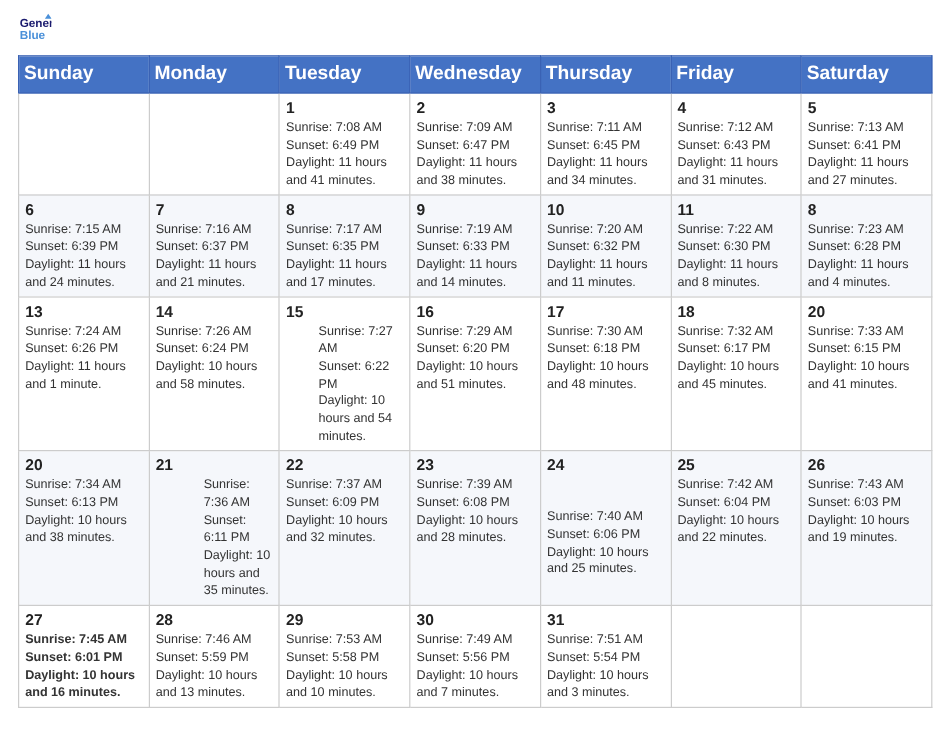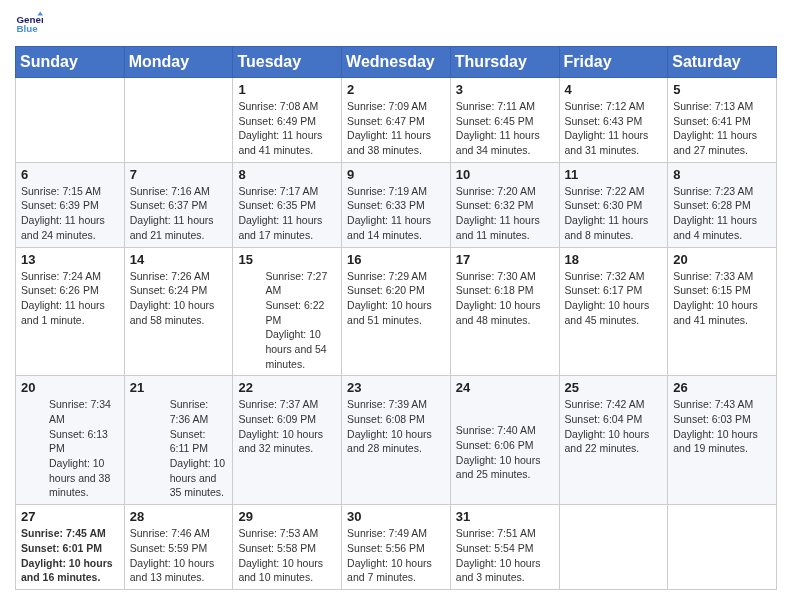--- a/index.html
+++ b/index.html
@@ -230,21 +230,21 @@
         <td>
           <div class="day-number">20</div>
           <div class="day-info" style="white-space: pre-line;">Sunrise: 7:33 AM
 Sunset: 6:15 PM
 Daylight: 10 hours and 41 minutes.</div>
         </td>
       </tr>
       <tr>
         <td>
           <div class="day-number">20</div>
-          <div class="day-info" style="white-space: pre-line; margin-left: 28px;">Sunrise: 7:34 AM
+          <div class="day-info" style="white-space: pre-line;">Sunrise: 7:34 AM
 Sunset: 6:13 PM
 Daylight: 10 hours and 38 minutes.</div>
         </td>
         <td>
           <div class="day-number">21</div>
           <div class="day-info" style="white-space: pre-line; margin-left: 40px;">Sunrise: 7:36 AM
 Sunset: 6:11 PM
 Daylight: 10 hours and 35 minutes.</div>
         </td>
         <td>

